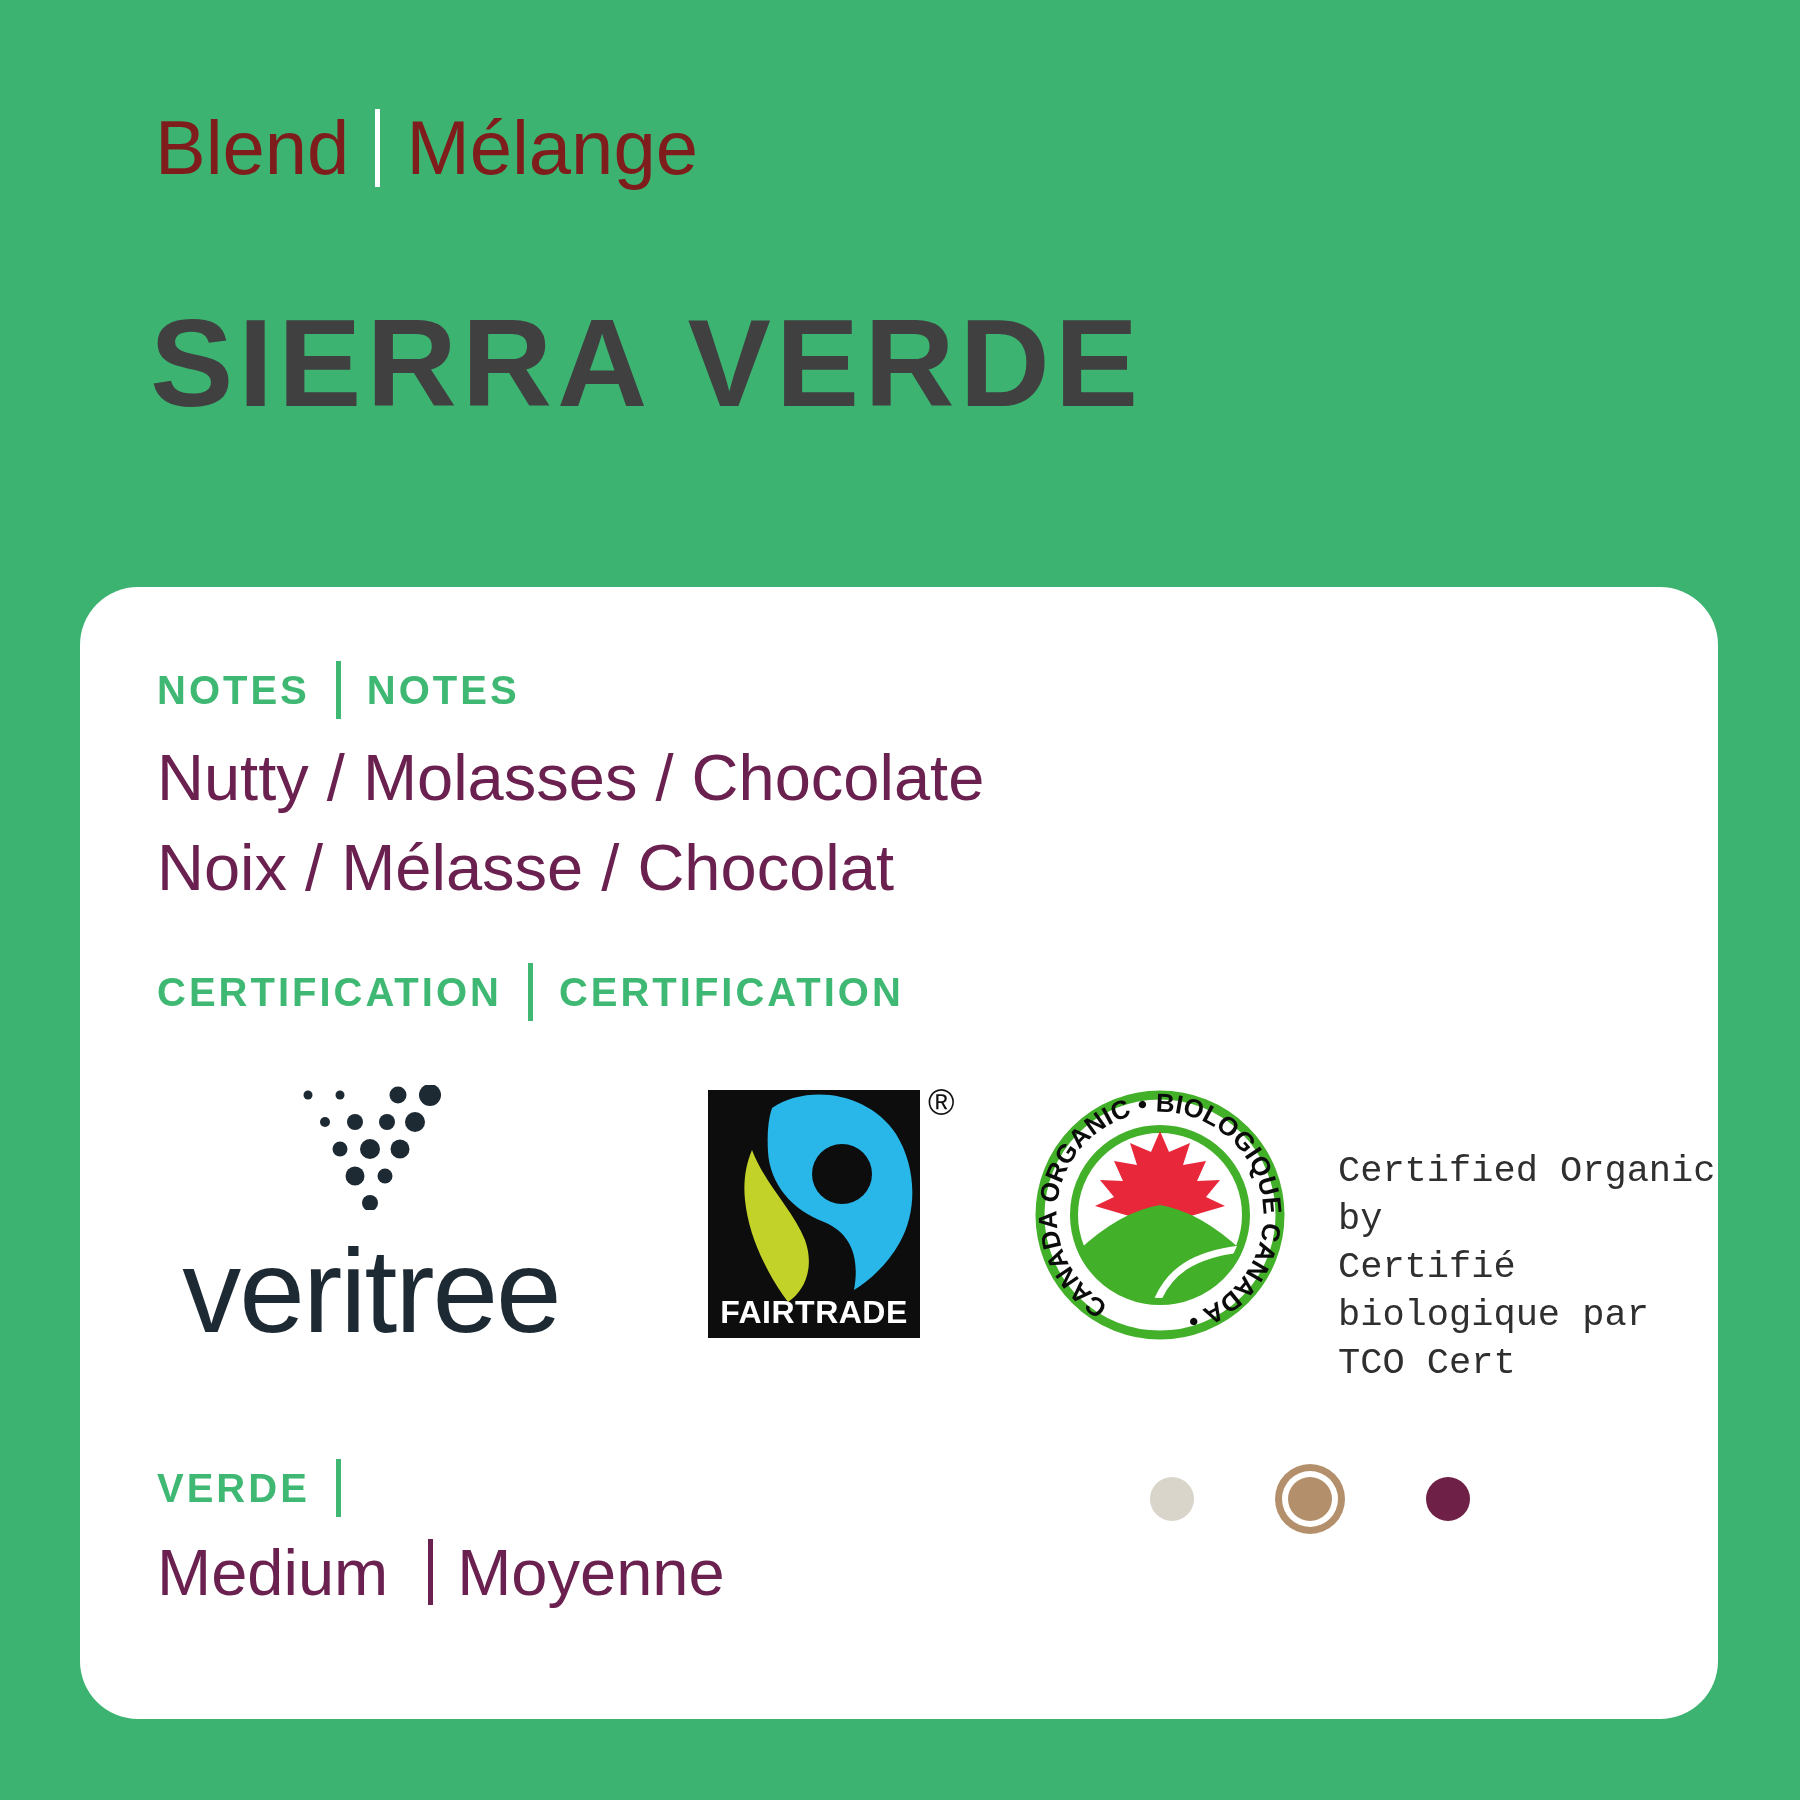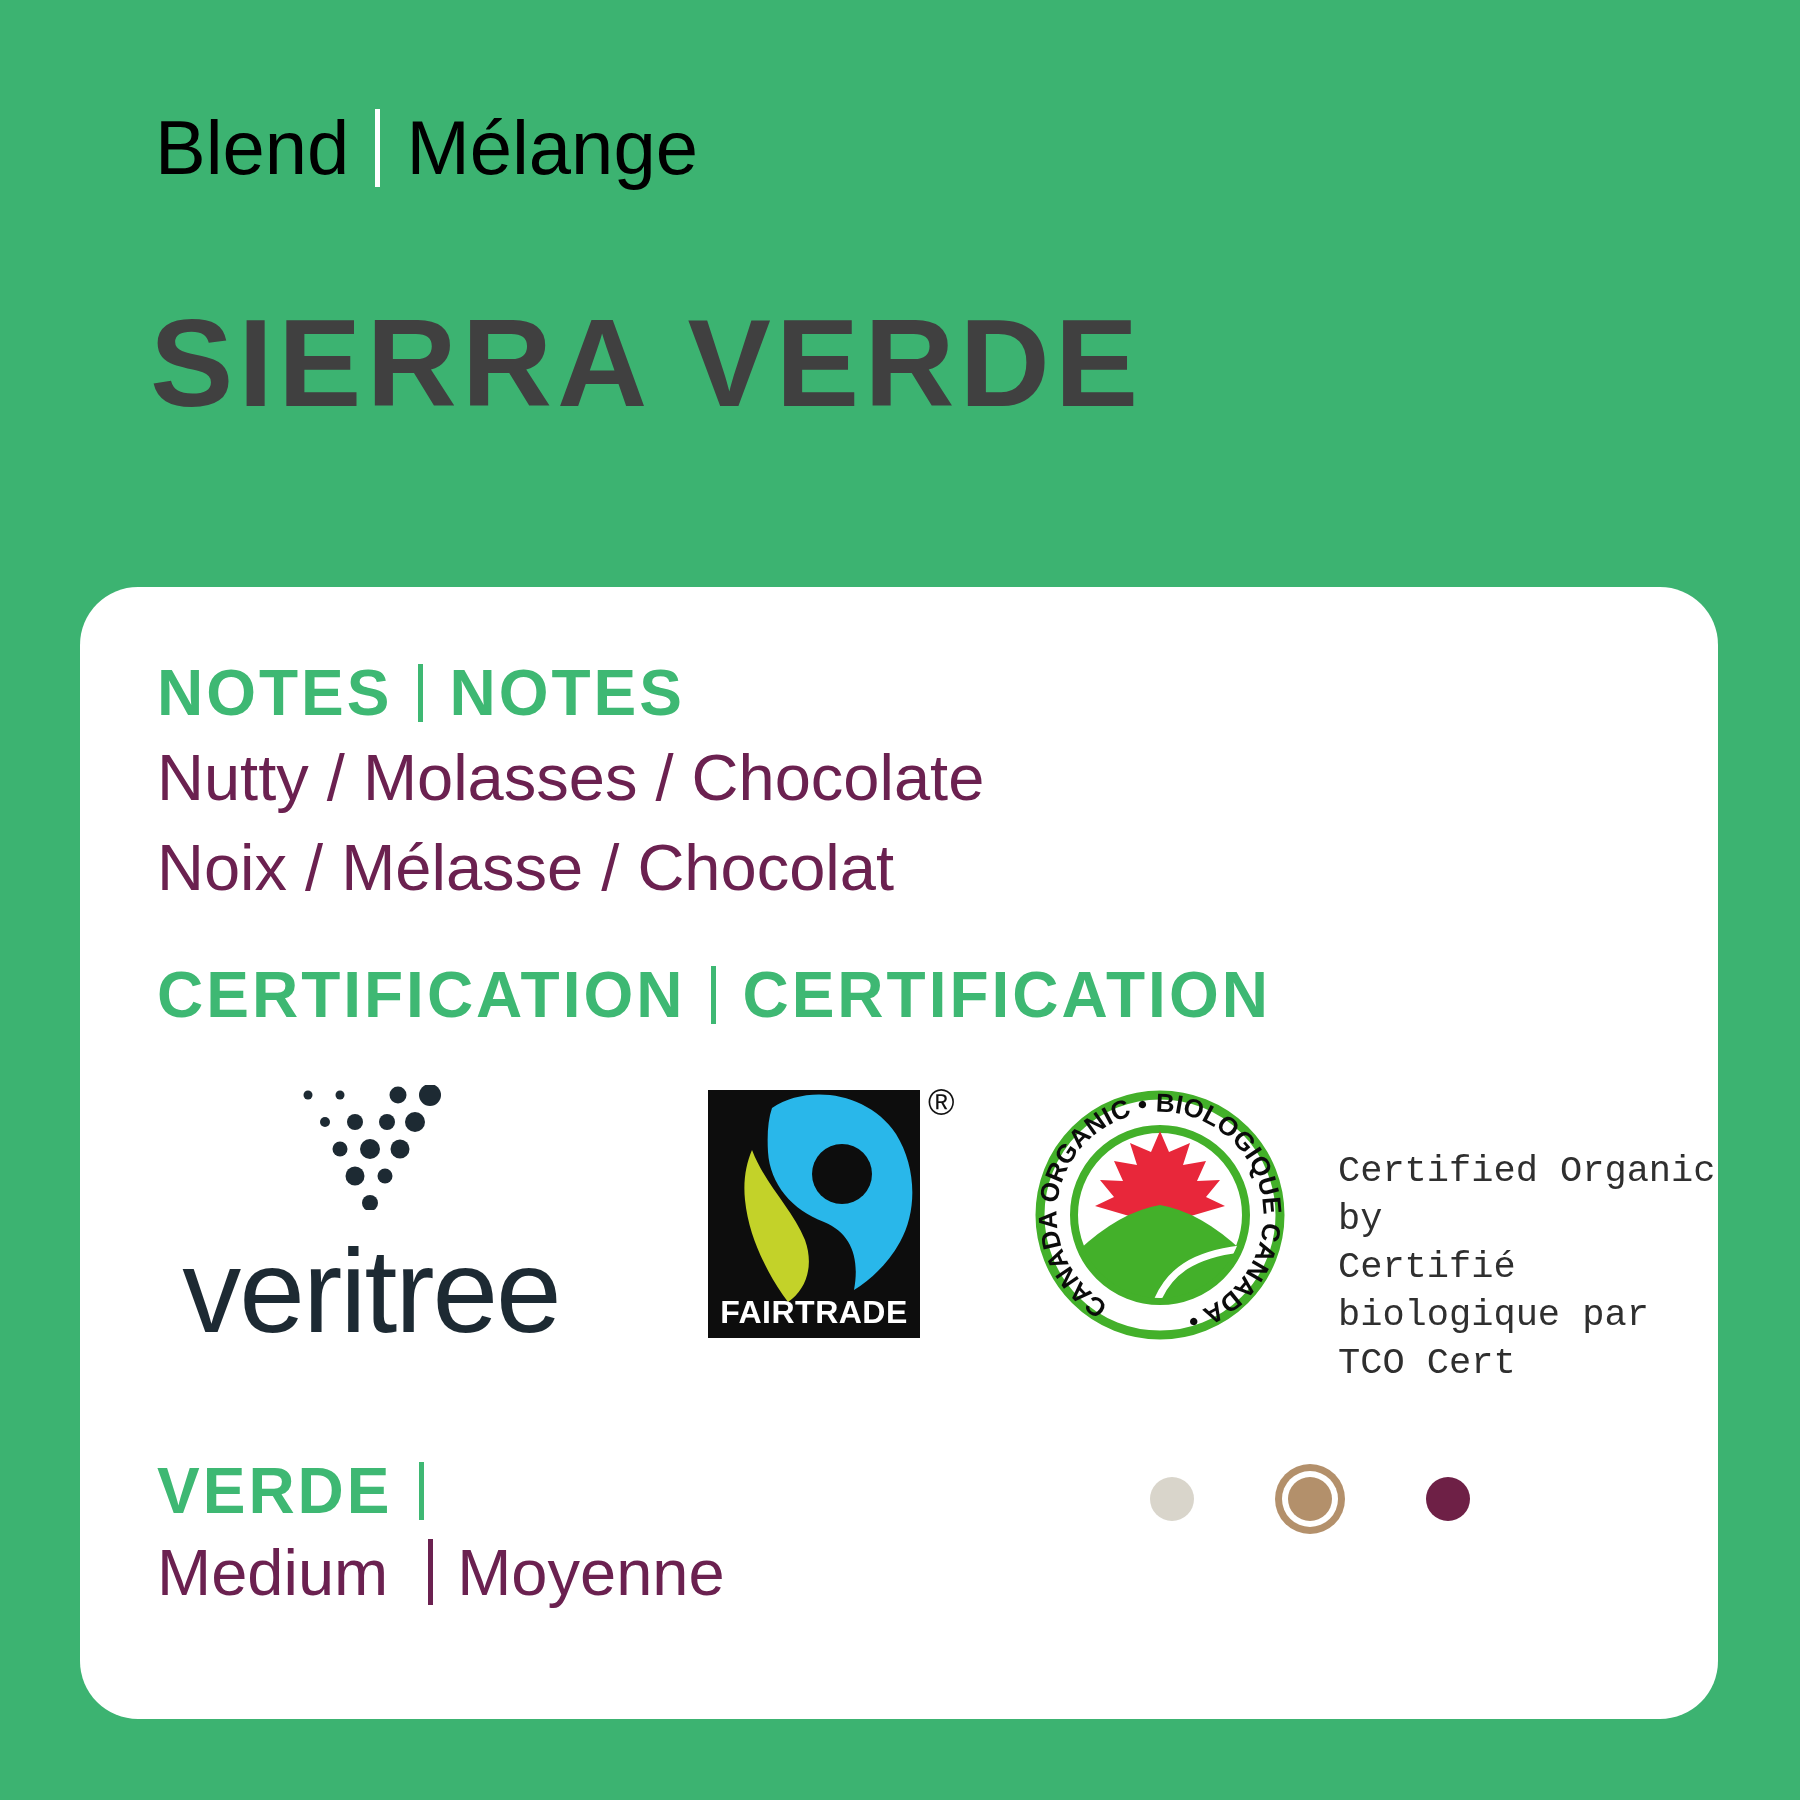--- a/index.html
+++ b/index.html
@@ -7,37 +7,37 @@
     width:1800px;height:1800px;
     background:#3cb371;
     position:relative;
     overflow:hidden;
     font-family:"Liberation Sans","DejaVu Sans",sans-serif;
   }
   
   .kicker{
     position:absolute;left:155px;top:104px;
     display:flex;align-items:center;
-    color:#000000;font-size:76px;font-weight:400;letter-spacing:0px;
+    color:#7f1d1d;font-size:76px;font-weight:400;letter-spacing:0px;
   }
   .kicker .vbar{width:5px;height:78px;background:#ffffff;margin:0 26px;}
   .title{
     position:absolute;left:150px;top:300px;
     color:#404040;font-size:125px;font-weight:700;letter-spacing:5px;
     line-height:1;white-space:nowrap;
   }
   
   .card{
     position:absolute;left:80px;top:587px;width:1638px;height:1132px;
     background:#ffffff;border-radius:58px;
   }
   .h-green{
     position:absolute;left:77px;
     display:flex;align-items:center;
-    color:#3eb873;font-size:64px;font-weight:700;letter-spacing:3px;
+    color:#3eb873;font-size:40px;font-weight:700;letter-spacing:3px;
     line-height:1;white-space:nowrap;
   }
   .h-green .vbar{width:5px;height:58px;background:#3eb873;margin:0 26px;}
   .plum-line{
     position:absolute;left:77px;
     color:#6b2150;font-size:65px;font-weight:400;line-height:1;white-space:nowrap;
   }
   .sec-notes-heading{top:74px;}
   .notes-line1{top:158px;}
   .notes-line2{top:248px;}

